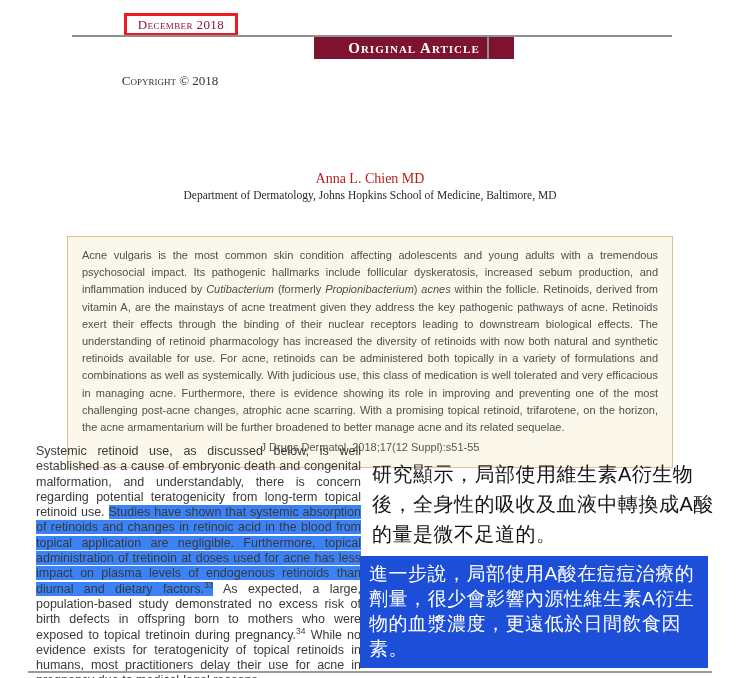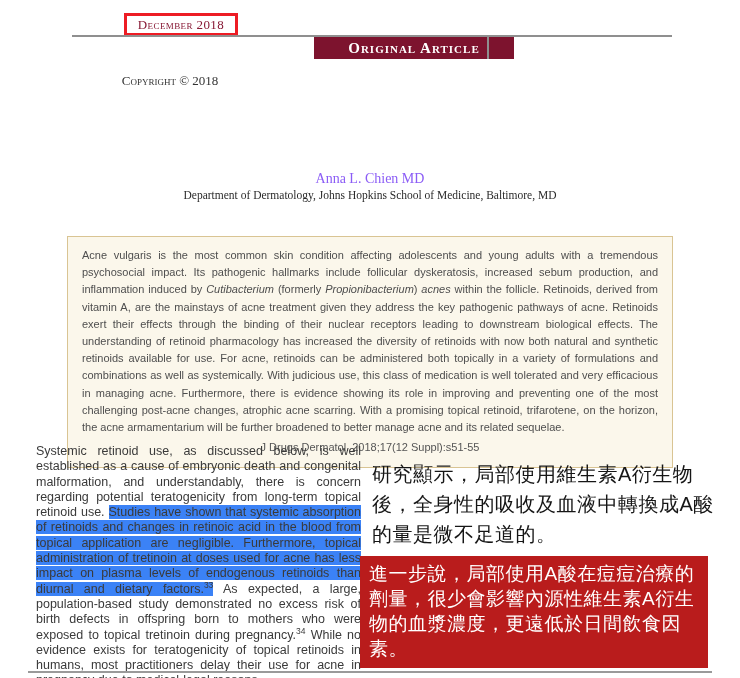--- a/index.html
+++ b/index.html
@@ -44,21 +44,21 @@
     font-size:13px; color:#871834; letter-spacing:.3px;
   }
 
   
   .title {
     position:absolute; left:85px; top:83px; width:570px; text-align:center;
     font-size:22.5px; line-height:31px; color:#141414;
   }
   .author {
     position:absolute; left:0; right:0; top:171px; text-align:center;
-    font-size:14px; color:#8b5cf6;
+    font-size:14px; color:#b91c1c;
   }
   .affiliation {
     position:absolute; left:0; right:0; top:189px; text-align:center;
     font-size:11.5px; color:#2a2a2a;
   }
 
   
   .abstract-label {
     position:absolute; left:67px; top:214px; background:#871834; color:#ffffff;
     font-size:14px; letter-spacing:1.5px; padding:2px 13px 3px 9px;
@@ -83,21 +83,21 @@
   .body-left sup { font-size:8.5px; line-height:0; }
   .hl { background:#3b82f6; }
 
   .cn-note1 {
     position:absolute; left:372px; top:459px; width:345px;
     font-family:"Liberation Sans", sans-serif; font-size:20px; line-height:30px;
     color:#161616; letter-spacing:.5px;
   }
   .cn-note2 {
     position:absolute; left:360px; top:556px; width:330px;
-    background:#b91c1c; color:#ffffff; padding:5px 9px 7px 9px;
+    background:#1d4ed8; color:#ffffff; padding:5px 9px 7px 9px;
     font-family:"Liberation Sans", sans-serif; font-size:19px; line-height:25px;
     letter-spacing:.5px;
   }
 
   .bottom-rule {
     position:absolute; left:28px; top:671px; width:684px; height:2px; background:#9a9a9a;
   }
 </style>
 </head>
 <body>

